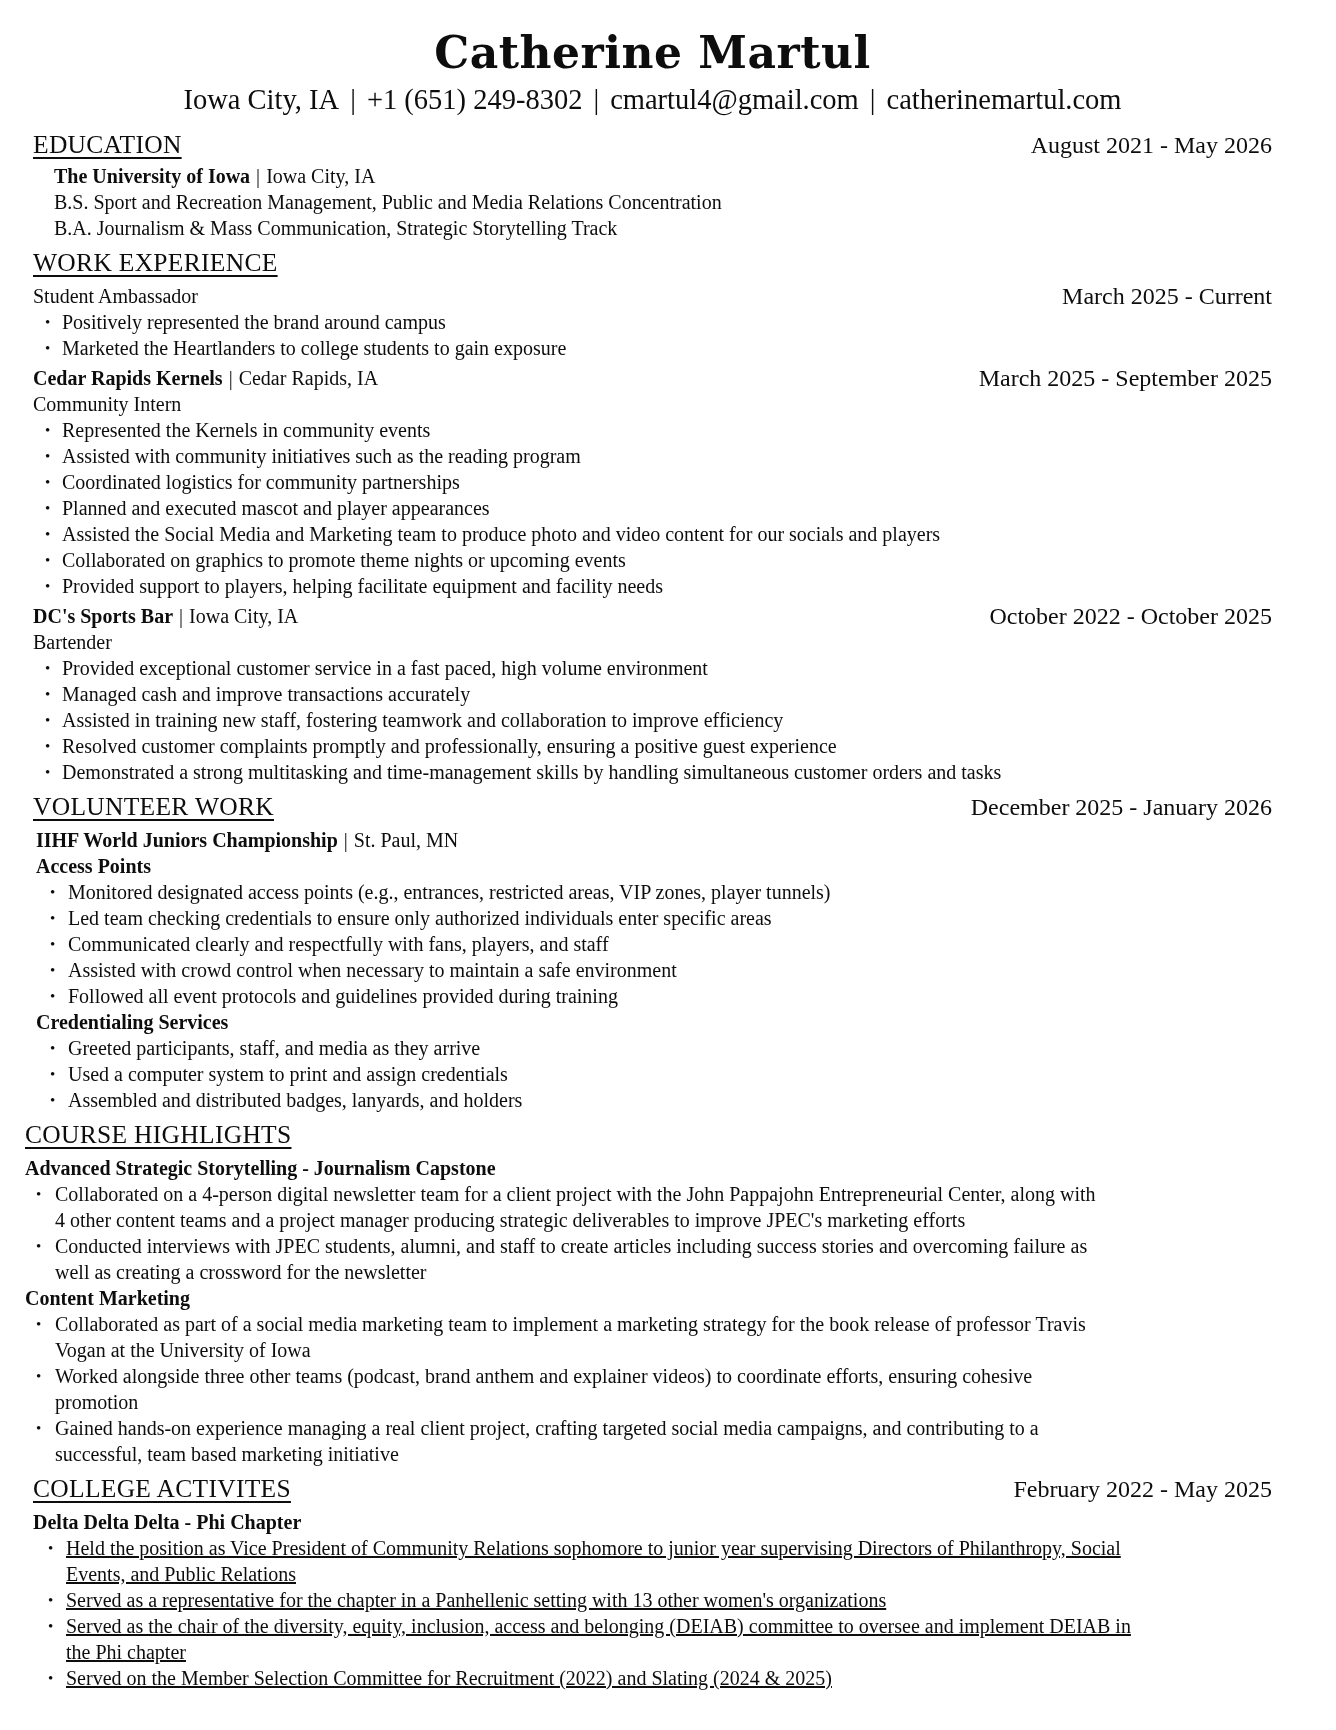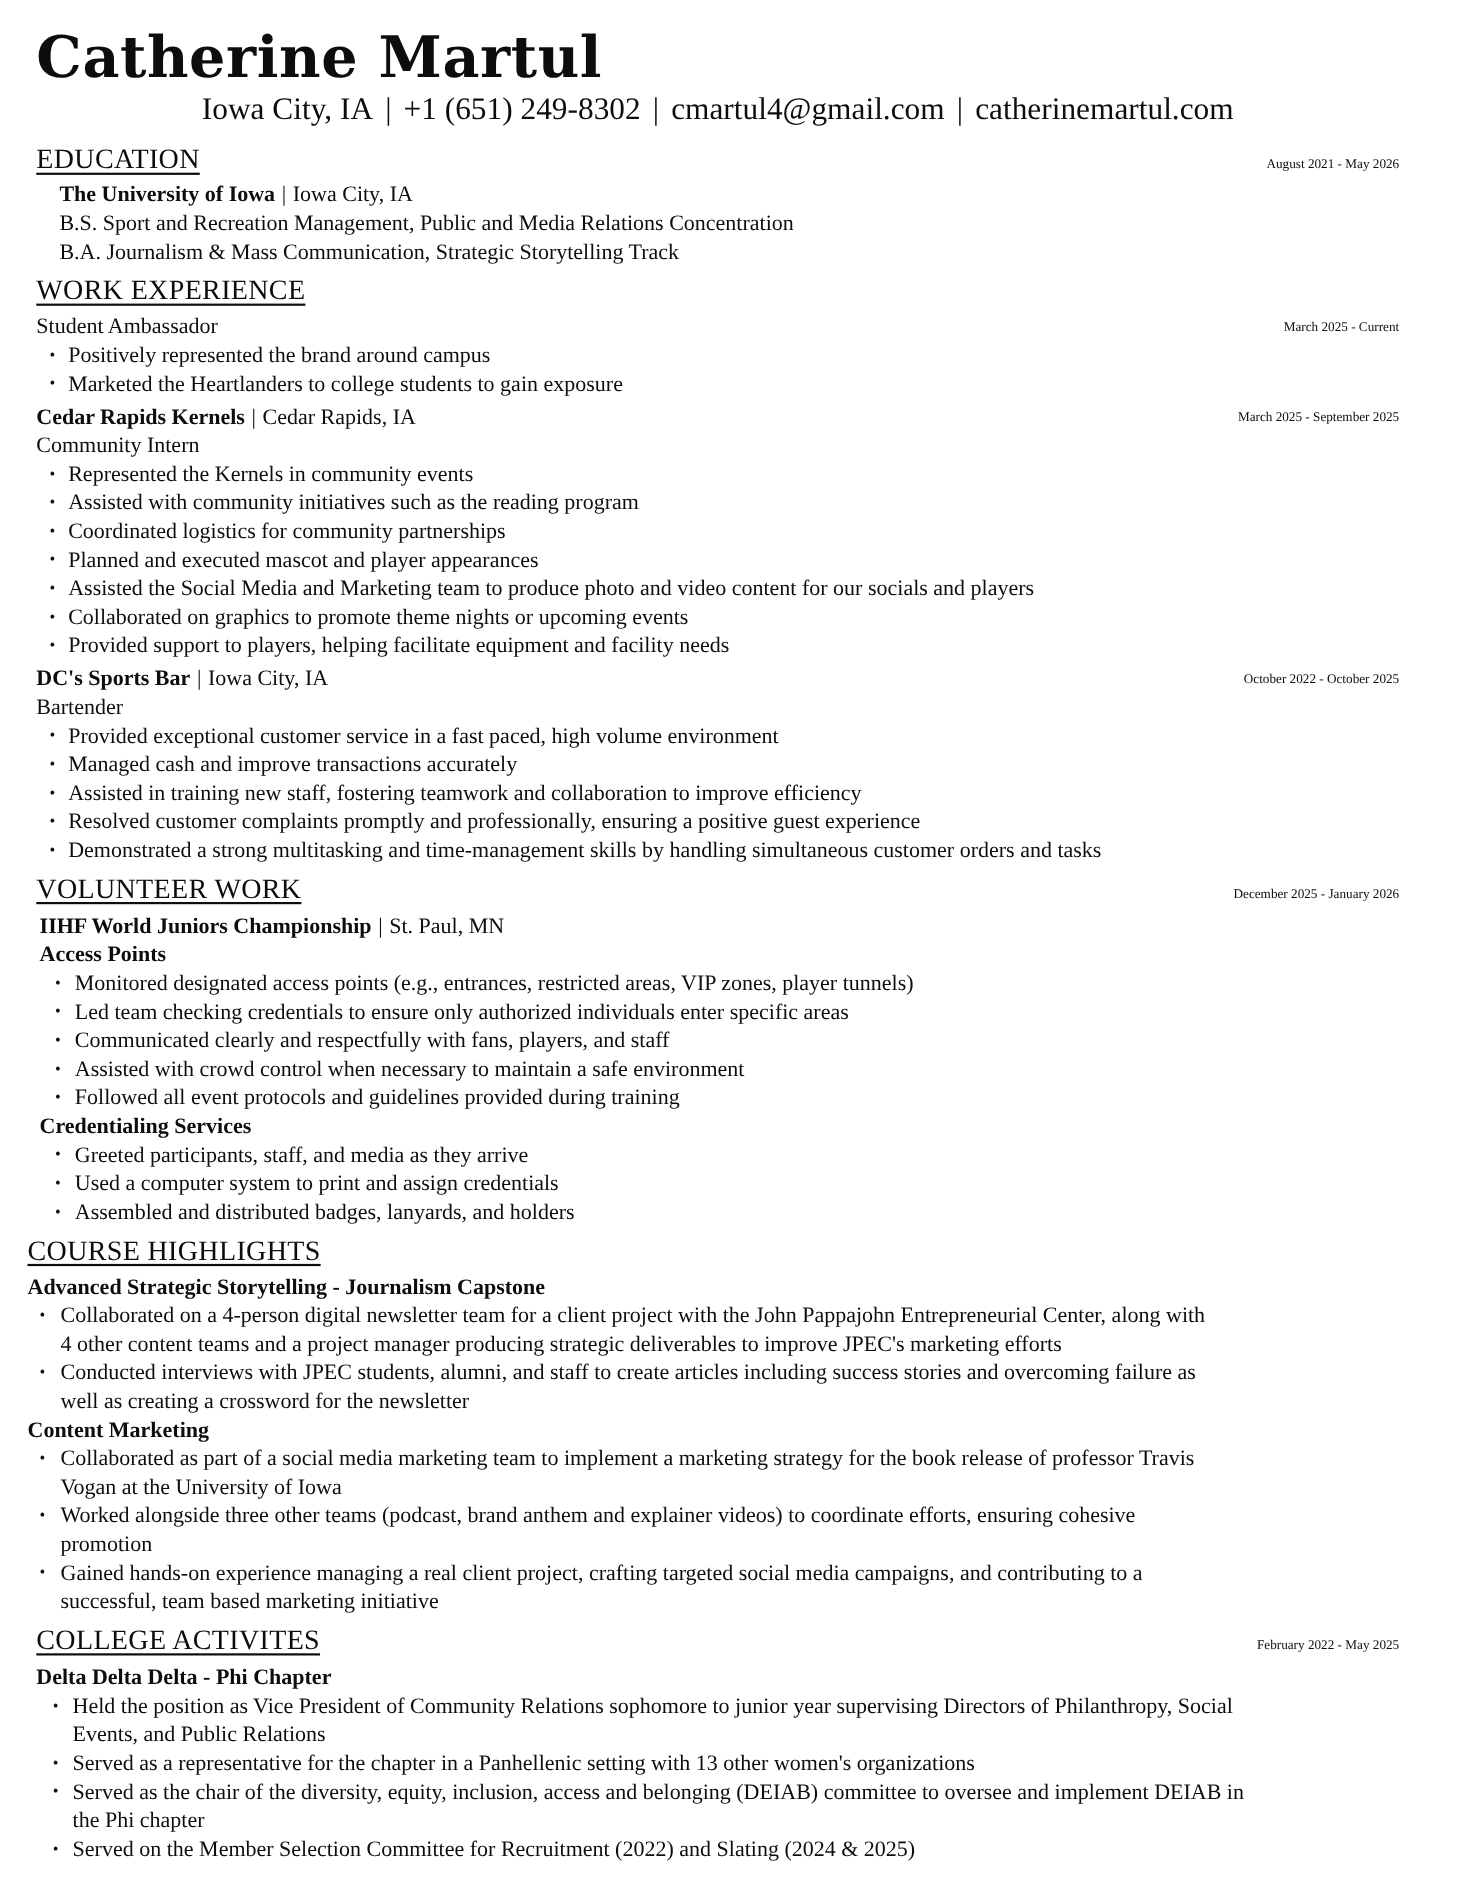--- a/index.html
+++ b/index.html
@@ -19,23 +19,23 @@
     height: 1730px;
     padding: 26px 64px 0 33px;
     font-family: "Liberation Serif", serif;
     font-size: 20px;
     line-height: 26px;
   }
   
   .name {
     font-family: "DejaVu Serif", serif;
     font-weight: 700;
-    font-size: 52px;
+    font-size: 44px;
     line-height: 54px;
-    text-align: left;
+    text-align: center;
     letter-spacing: 0.5px;
   }
   .contact {
     font-size: 28.5px;
     line-height: 40px;
     text-align: center;
     margin-bottom: 8px;
     white-space: nowrap;
   }
   .contact .sep { margin: 0 11px; }
@@ -47,21 +47,21 @@
     margin-top: 5px;
   }
   .sec-title {
     font-size: 25.5px;
     line-height: 33px;
     text-decoration: underline;
     text-decoration-thickness: 1.5px;
     text-underline-offset: 4px;
     letter-spacing: 0.3px;
   }
-  .date { font-size: 12px; line-height: 26px; white-space: nowrap; }
+  .date { font-size: 24px; line-height: 26px; white-space: nowrap; }
   .row {
     display: flex;
     justify-content: space-between;
     align-items: flex-end;
   }
   .org  { font-weight: 700; }
   .orgsep { padding: 0 6px; font-weight: 400; }
   .entry { margin-top: 4px; }
   .subtitle { font-weight: 700; }
   .plainline { }
@@ -91,21 +91,21 @@
   .sec-volunteer-work .subtitle { padding-left: 3px; }
   .sec-volunteer-work .entry-head { padding-left: 3px; }
   .sec-volunteer-work ul.bullets { padding-left: 17px; }
   .sec-volunteer-work ul.bullets li { padding-left: 18px; }
   
   .sec-course-highlights { margin-left: -8px; }
   .sec-course-highlights ul.bullets { padding-left: 11px; }
   .sec-course-highlights ul.bullets li { padding-left: 19px; max-width: 1055px; }
   
   .sec-college-activities ul.bullets { padding-left: 15px; }
-  .sec-college-activities ul.bullets li { padding-left: 18px; max-width: 1085px; }
+  .sec-college-activities ul.bullets li { padding-left: 18px; max-width: 1085px; text-decoration: underline; }
 </style>
 </head>
 <body>
 
 <div class="page">
   <div class="name">Catherine Martul</div>
   <div class="contact">
     <span>Iowa City, IA</span><span class="sep">|</span><span>+1 (651) 249-8302</span><span class="sep">|</span><span>cmartul4@gmail.com</span><span class="sep">|</span><span>catherinemartul.com</span>
   </div>
   <main id="sections">

